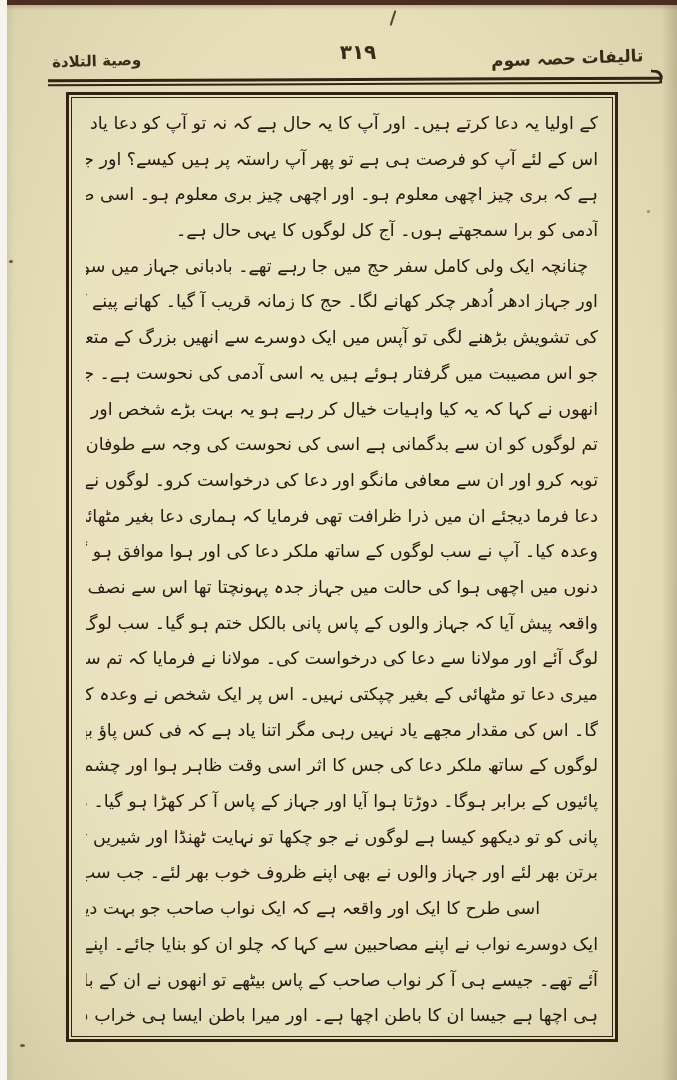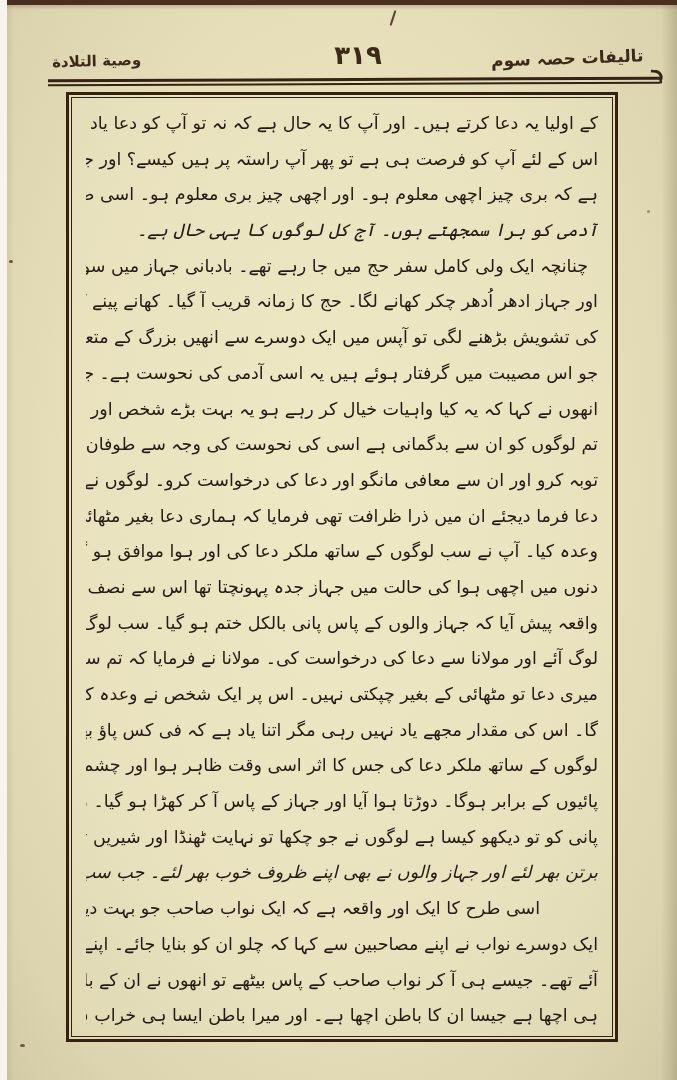--- a/index.html
+++ b/index.html
@@ -40,21 +40,21 @@
 
   
   .header { position: absolute; left: 0; top: 0; width: 677px; height: 90px; color: #3b2a18; }
   .hdr-right {
     position: absolute; right: 34px; top: 48px;
     font-size: 17px; font-weight: bold; direction: rtl;
     transform: rotate(-2deg); letter-spacing: 0.5px;
   }
   .hdr-page {
     position: absolute; left: 318px; top: 40px; width: 80px;
-    font-size: 26px; font-weight: bold; text-align: center; direction: rtl;
+    font-size: 20px; font-weight: bold; text-align: center; direction: rtl;
   }
   .hdr-left {
     position: absolute; left: 52px; top: 52px;
     font-size: 15px; font-weight: bold; direction: rtl;
     transform: rotate(-1.5deg);
   }
   
   .hdr-rule {
     position: absolute; left: 48px; top: 78px; width: 612px; height: 7px;
     border-top: 3px solid #33241442;
@@ -90,21 +90,21 @@
     font-family: "DejaVu Sans", sans-serif;
     font-size: 17.5px;
     line-height: 35.7px;
     height: 35.7px;
     color: #241a10;
     white-space: nowrap;
     overflow: hidden;
     text-align: justify;
     text-align-last: justify;
   }
-  .text-block p.end-short { text-align-last: right; font-style: italic; }
+  .text-block p.end-short { text-align-last: right; }
   .text-block p.indent-sm { padding-right: 10px; }
   .text-block p.indent-lg { padding-right: 58px; }
 </style>
 </head>
 <body>
 
 <div class="scan">
 
   <div class="top-band"></div>
   <div class="edge-strip"></div>

